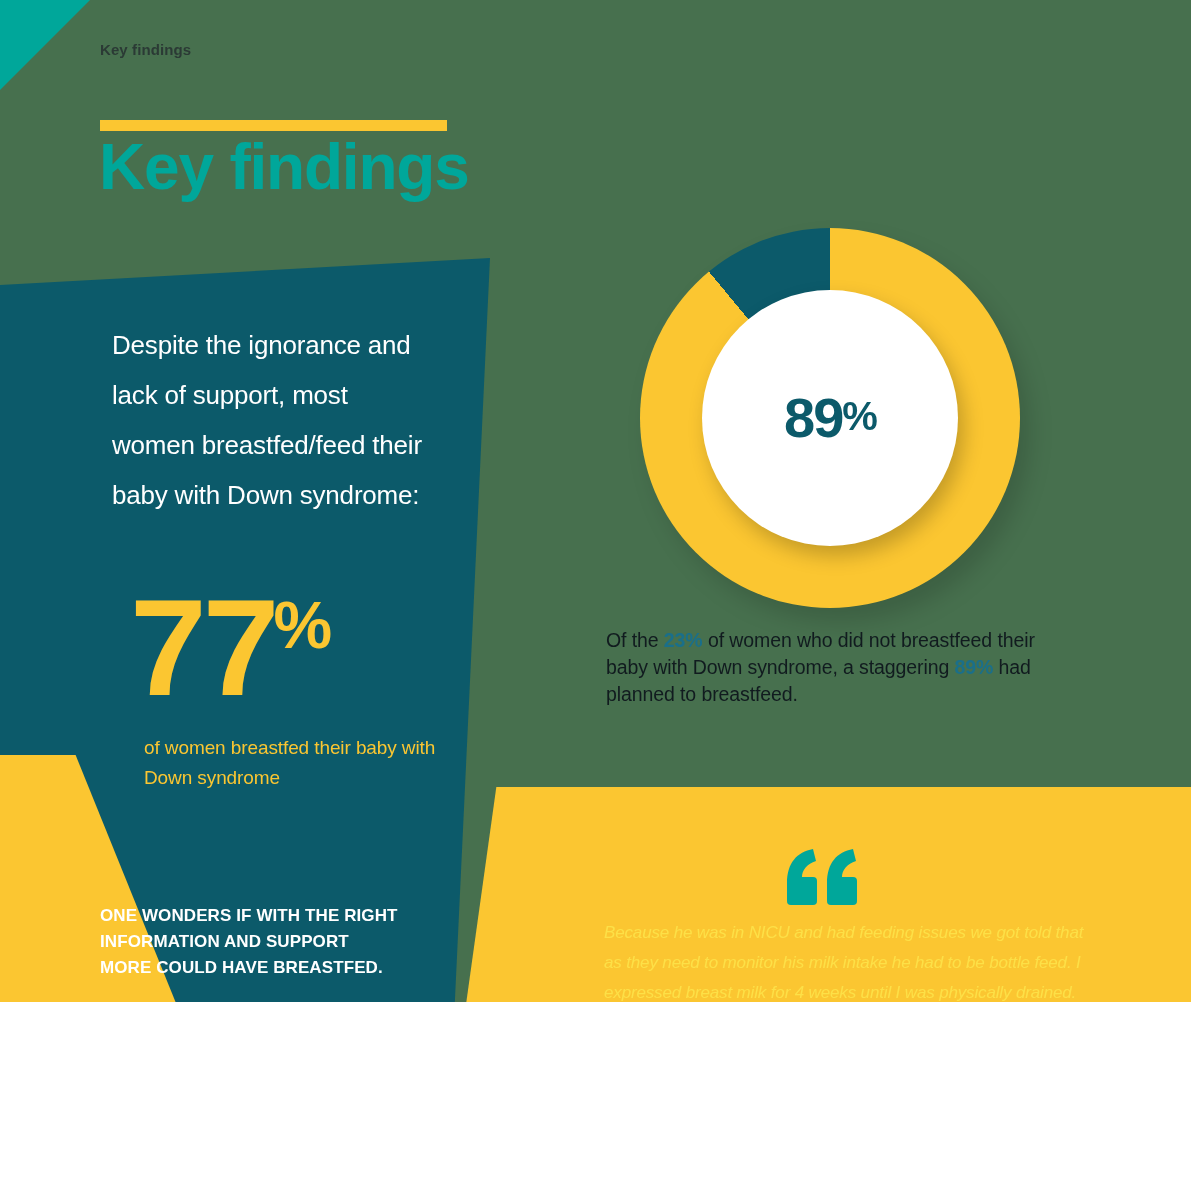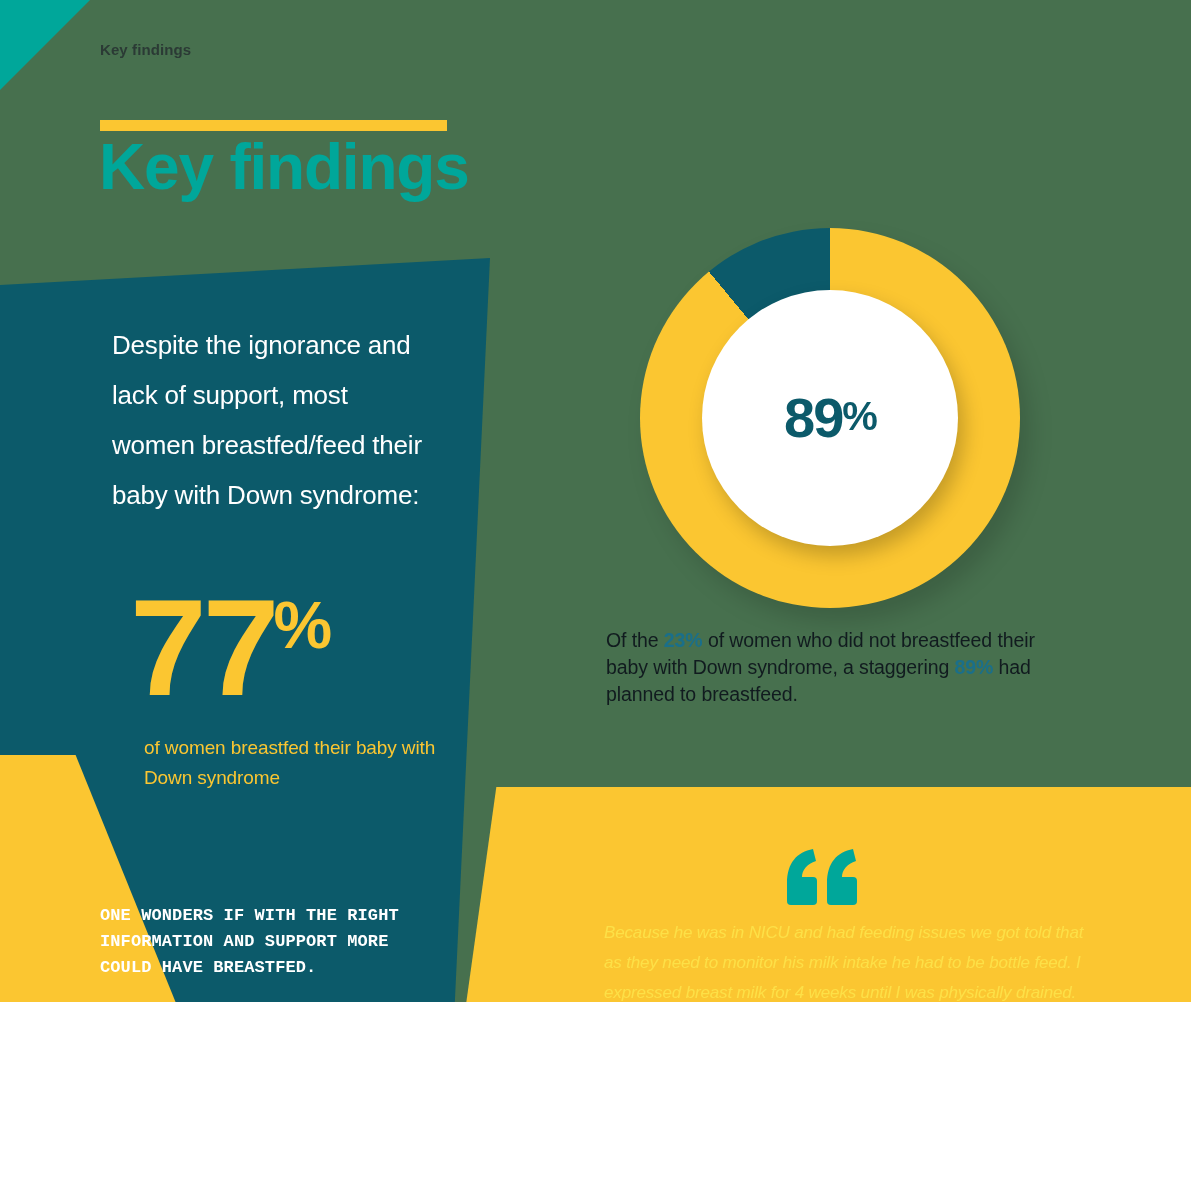--- a/index.html
+++ b/index.html
@@ -149,21 +149,20 @@
     left: 100px;
     top: 903px;
     width: 300px;
     z-index: 3;
     font-size: 17px;
     font-weight: 700;
     line-height: 26px;
     color: #ffffff;
     letter-spacing: 0.1px;
     text-transform: uppercase;
-    font-family: Liberation Mono, monospace;
   }
 
   
   .footer-rule {
     position: absolute;
     left: 0;
     top: 1120px;
     width: 335px;
     height: 1px;
     background: rgba(0,0,0,0.25);

